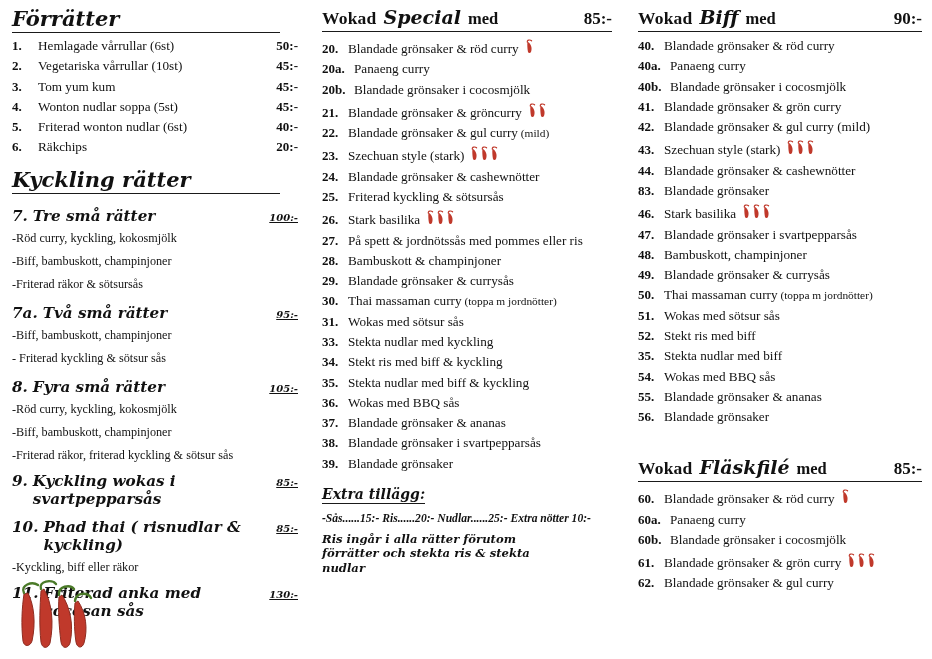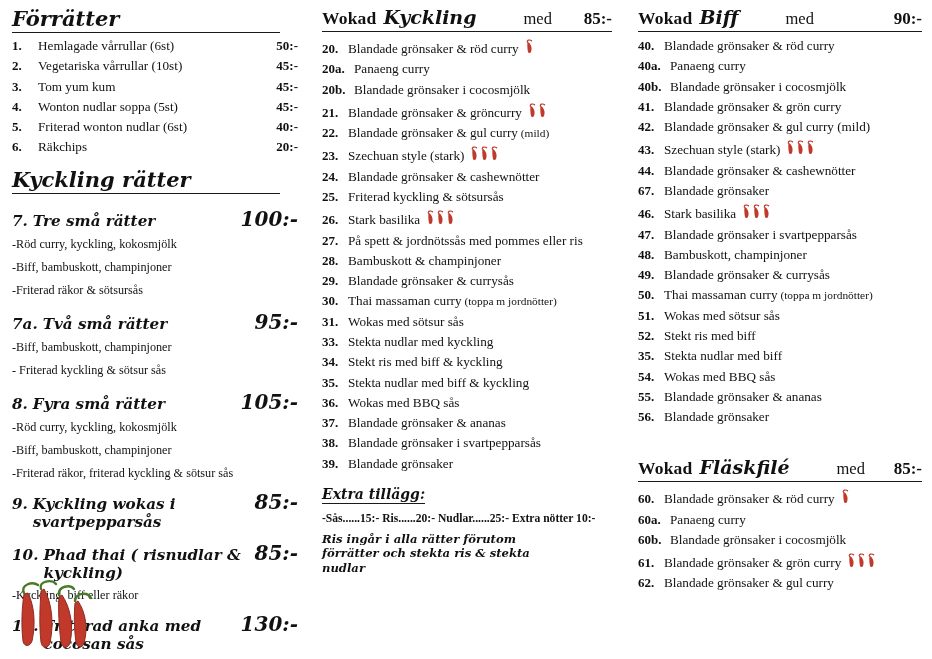--- a/index.html
+++ b/index.html
@@ -46,22 +46,21 @@
   }
   .sec-head .meat {
     font-family: "DejaVu Serif", serif;
     font-style: italic;
     font-weight: bold;
     font-size: 19px;
     margin: 0 7px;
   }
   .sec-head .med {
     font-size: 16.5px;
-    font-weight: normal;
-    margin-left: 40px;
+    font-weight: bold;
   }
   .sec-head .price {
     margin-left: auto;
     font-weight: bold;
     font-size: 17px;
   }
   .sec-head.plain {
     font-family: "DejaVu Serif", serif;
     font-style: italic;
     font-weight: bold;
@@ -107,21 +106,21 @@
     display: flex;
     align-items: baseline;
     font-family: "DejaVu Serif", serif;
     font-style: italic;
     font-weight: bold;
     font-size: 15.2px;
     margin-top: 13px;
     margin-bottom: 6px;
   }
   .big-row .num { margin-right: 5px; }
-  .big-row .price { margin-left: auto; font-size: 20px; }
+  .big-row .price { margin-left: auto; font-size: 10px; text-decoration: underline; }
   .sub {
     font-size: 12.2px;
     line-height: 1.15;
     margin-bottom: 9px;
     margin-left: 0px;
   }
   .big-row.tight { margin-top: 10px; }
 
   
   .extra-head {
@@ -132,20 +131,21 @@
     border-bottom: 1.3px solid #1a1a1a;
     display: inline-block;
     padding-bottom: 1px;
     margin-top: 9px;
     margin-bottom: 8px;
   }
   .extra-line {
     font-size: 11.6px;
     font-weight: bold;
     margin-bottom: 7px;
+    font-style: italic;
   }
   .note {
     font-family: "DejaVu Serif", serif;
     font-style: italic;
     font-weight: bold;
     font-size: 11.6px;
     line-height: 1.25;
     width: 252px;
   }
 
@@ -261,21 +261,21 @@
             <path d="M51 16 C50 7 62 5 66 10"></path>
             <path d="M67 22 C68 13 80 13 83 19"></path>
           </g>
         </svg>
       </div>
     </div>
 
     <div class="col col-2">
       <div class="sec-head">
         <span class="wokad">Wokad</span>
-        <span class="meat">Kyckling</span>
+        <span class="meat">Special</span>
         <span class="med">med</span>
         <span class="price">85:-</span>
       </div>
       <div id="c2-items">
           <div class="row">
             <span class="num">20.</span>
             <span class="name">Blandade grönsaker &amp; röd curry</span>
             <span class="chili"><svg width="11" height="15" viewBox="0 0 11 15">
                 <path d="M4 3 C7 5 8.5 9 7 13 C6.2 14.6 4.2 14.4 3.9 12.6 C3.3 9 3.2 5.5 3.4 3.3 Z" fill="#c0392b"></path>
                 <path d="M3.4 3.2 C2.6 1 6 0.4 7.6 1.8" fill="none" stroke="#c0392b" stroke-width="1.2" stroke-linecap="round"></path>
@@ -435,21 +435,21 @@
               </svg><svg width="11" height="15" viewBox="0 0 11 15">
                 <path d="M4 3 C7 5 8.5 9 7 13 C6.2 14.6 4.2 14.4 3.9 12.6 C3.3 9 3.2 5.5 3.4 3.3 Z" fill="#c0392b"></path>
                 <path d="M3.4 3.2 C2.6 1 6 0.4 7.6 1.8" fill="none" stroke="#c0392b" stroke-width="1.2" stroke-linecap="round"></path>
               </svg></span>
           </div>
           <div class="row">
             <span class="num">44.</span>
             <span class="name">Blandade grönsaker &amp; cashewnötter</span>
           </div>
           <div class="row">
-            <span class="num">67.</span>
+            <span class="num">83.</span>
             <span class="name">Blandade grönsaker</span>
           </div>
           <div class="row">
             <span class="num">46.</span>
             <span class="name">Stark basilika</span>
             <span class="chili"><svg width="11" height="15" viewBox="0 0 11 15">
                 <path d="M4 3 C7 5 8.5 9 7 13 C6.2 14.6 4.2 14.4 3.9 12.6 C3.3 9 3.2 5.5 3.4 3.3 Z" fill="#c0392b"></path>
                 <path d="M3.4 3.2 C2.6 1 6 0.4 7.6 1.8" fill="none" stroke="#c0392b" stroke-width="1.2" stroke-linecap="round"></path>
               </svg><svg width="11" height="15" viewBox="0 0 11 15">
                 <path d="M4 3 C7 5 8.5 9 7 13 C6.2 14.6 4.2 14.4 3.9 12.6 C3.3 9 3.2 5.5 3.4 3.3 Z" fill="#c0392b"></path>

